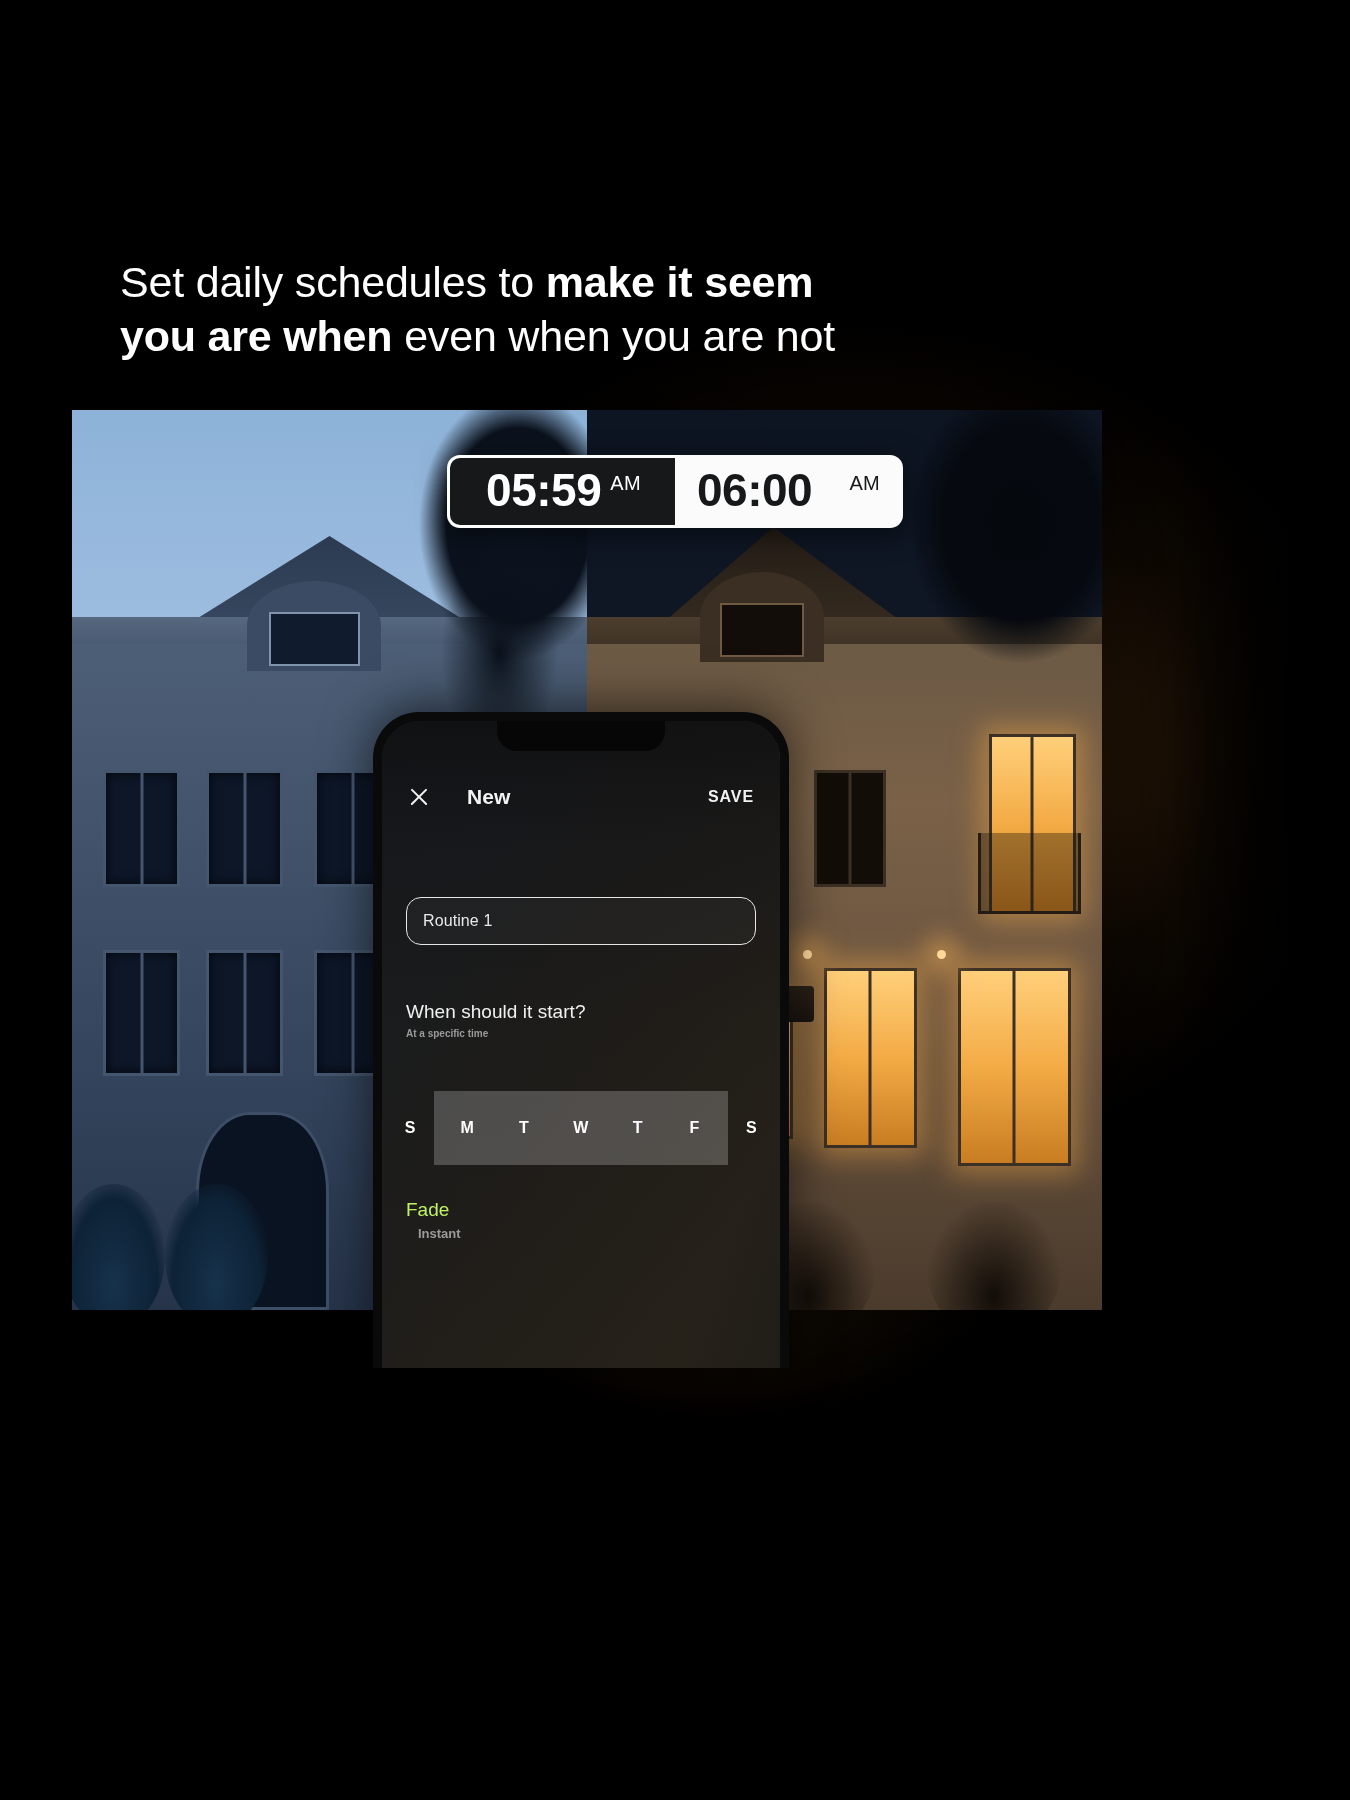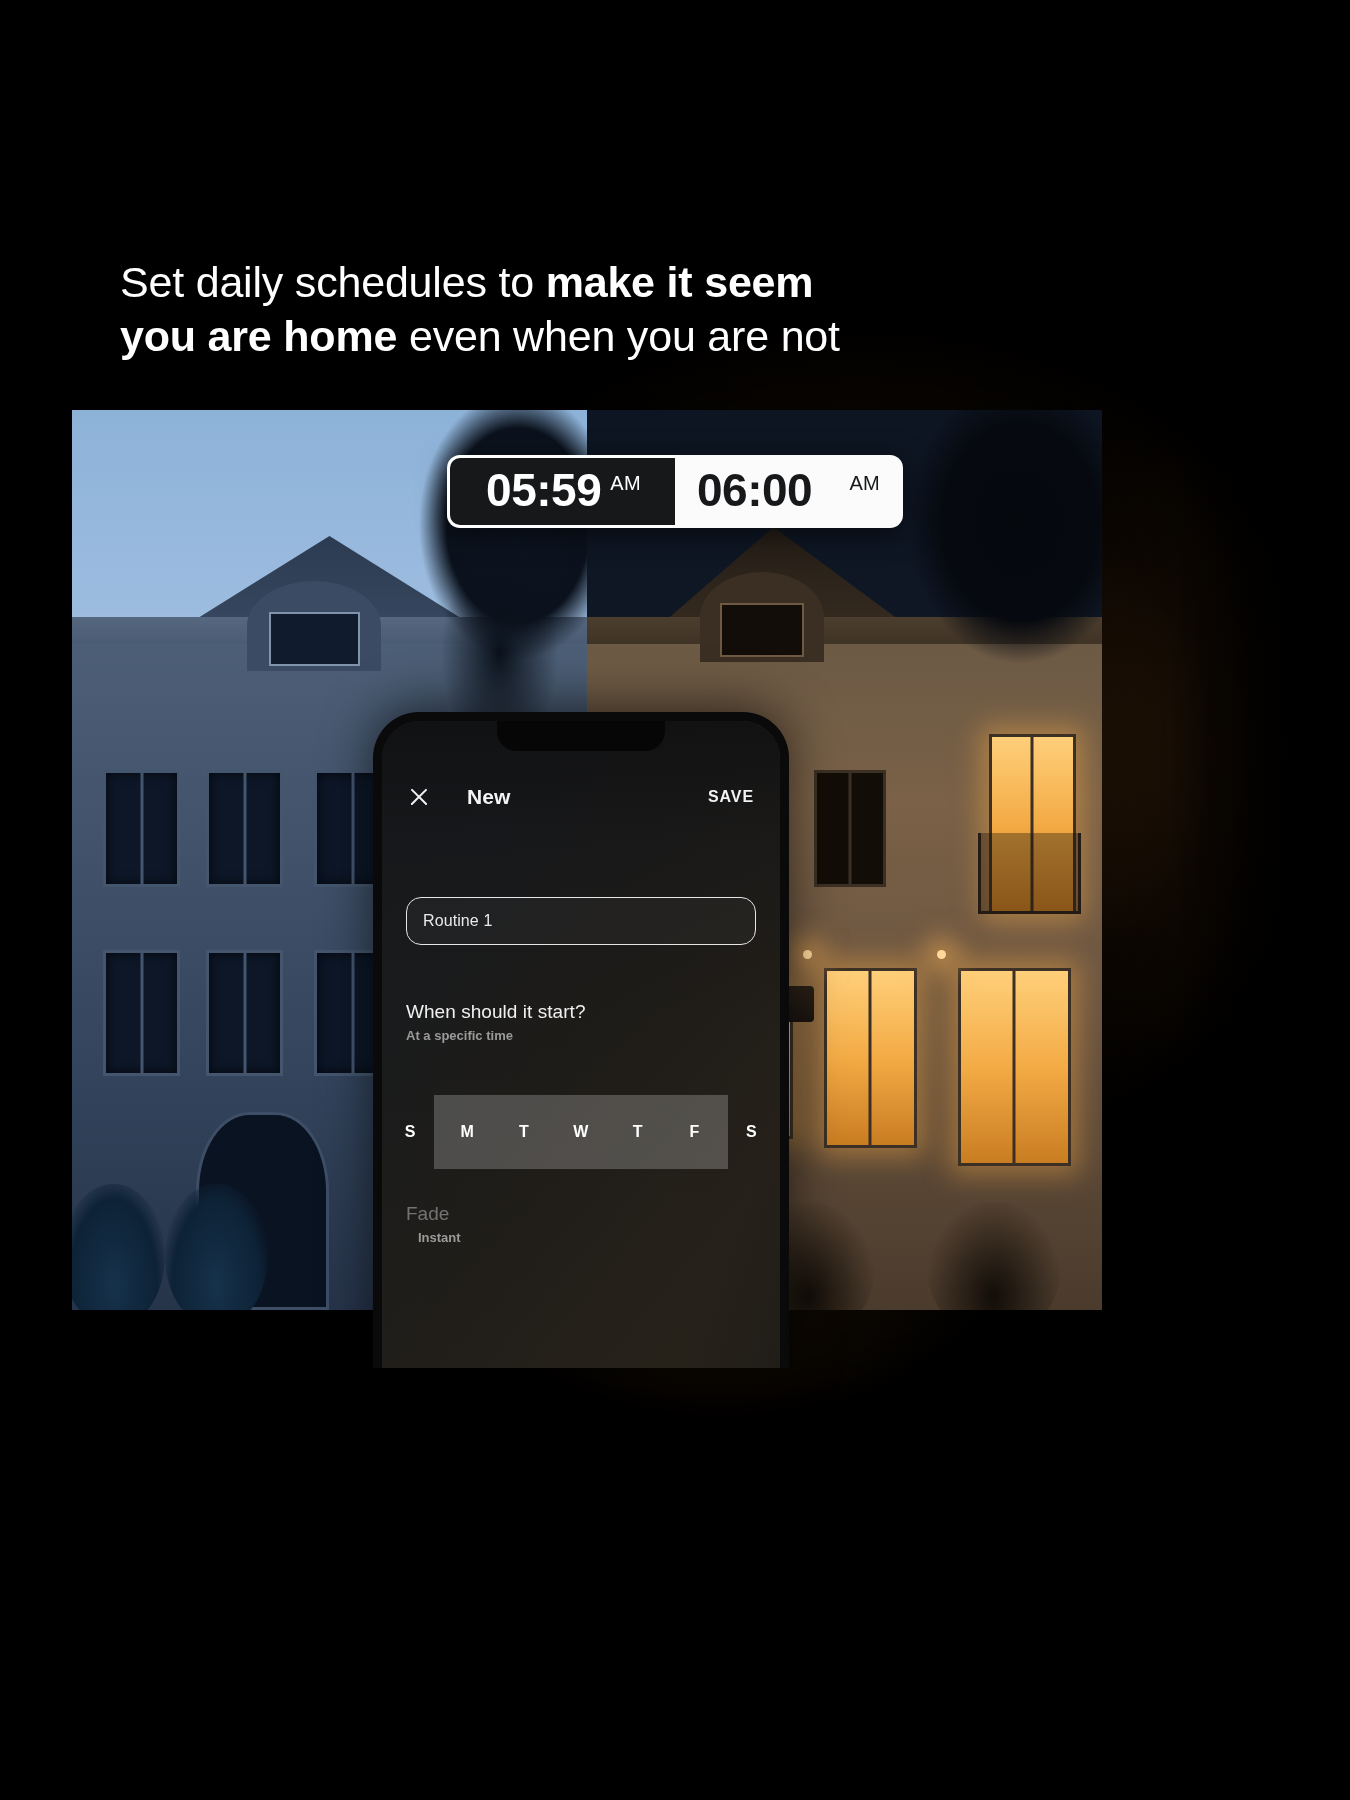--- a/index.html
+++ b/index.html
@@ -301,21 +301,21 @@
     font-size:16px; color:#e9e9e9; letter-spacing:0.1px;
   }
 
   .sec {
     margin:56px 24px 0 24px;
   }
   .sec .lbl {
     font-size:19px; color:#f0f0f0; letter-spacing:0.05px;
   }
   .sec .sub {
-    font-size:13px; color:#9a9a9a; margin-top:5px; font-weight:700;
+    font-size:10px; color:#9a9a9a; margin-top:5px; font-weight:700;
   }
 
   .time-picker {
     margin-top:50px;
     display:flex; align-items:center; justify-content:center;
     gap:110px;
     font-size:58px; font-weight:300;
     color:#dcdcdc; letter-spacing:2px;
   }
 
@@ -331,21 +331,21 @@
   }
   .day {
     flex:1 1 0;
     display:flex; align-items:center; justify-content:center;
     font-size:16px; font-weight:700; color:#ffffff;
     position:relative; z-index:2;
     letter-spacing:0.5px;
   }
 
   .fade-sec { margin:34px 24px 0 24px; }
-  .fade-sec .lbl { font-size:19px; color:#737373; }
+  .fade-sec .lbl { font-size:19px; color:#bef264; }
   .fade-sec .sub { font-size:13px; color:#9a9a9a; margin-top:5px; font-weight:700;padding-left:12px; }
 
   
   .bottom-fade {
     position:absolute; left:0; right:0; bottom:0; height:430px;
     background:linear-gradient(180deg, rgba(0,0,0,0) 0%, rgba(0,0,0,0.55) 34%, #000 72%);
     z-index:12; pointer-events:none;
   }
   .top-fade {
     position:absolute; left:0; right:0; top:0; height:210px;
@@ -423,21 +423,21 @@
       <div class="tree-r"></div>
     </div>
   </div>
 
   <div class="top-fade"></div>
   <div class="side-l"></div>
   <div class="side-r"></div>
 
   <div class="headline">
     <span>Set daily schedules to </span><b>make it seem</b><br>
-    <b>you are home</b><span> even when you are not</span>
+    <b>you are when</b><span> even when you are not</span>
   </div>
 
   <div class="time-badges">
     <div class="badge badge-dark">
       <span class="t">05:59</span>
       <span class="mer">AM</span>
     </div>
     <div class="badge badge-light">
       <span class="t">06:00</span>
       <span class="mer">AM</span>

